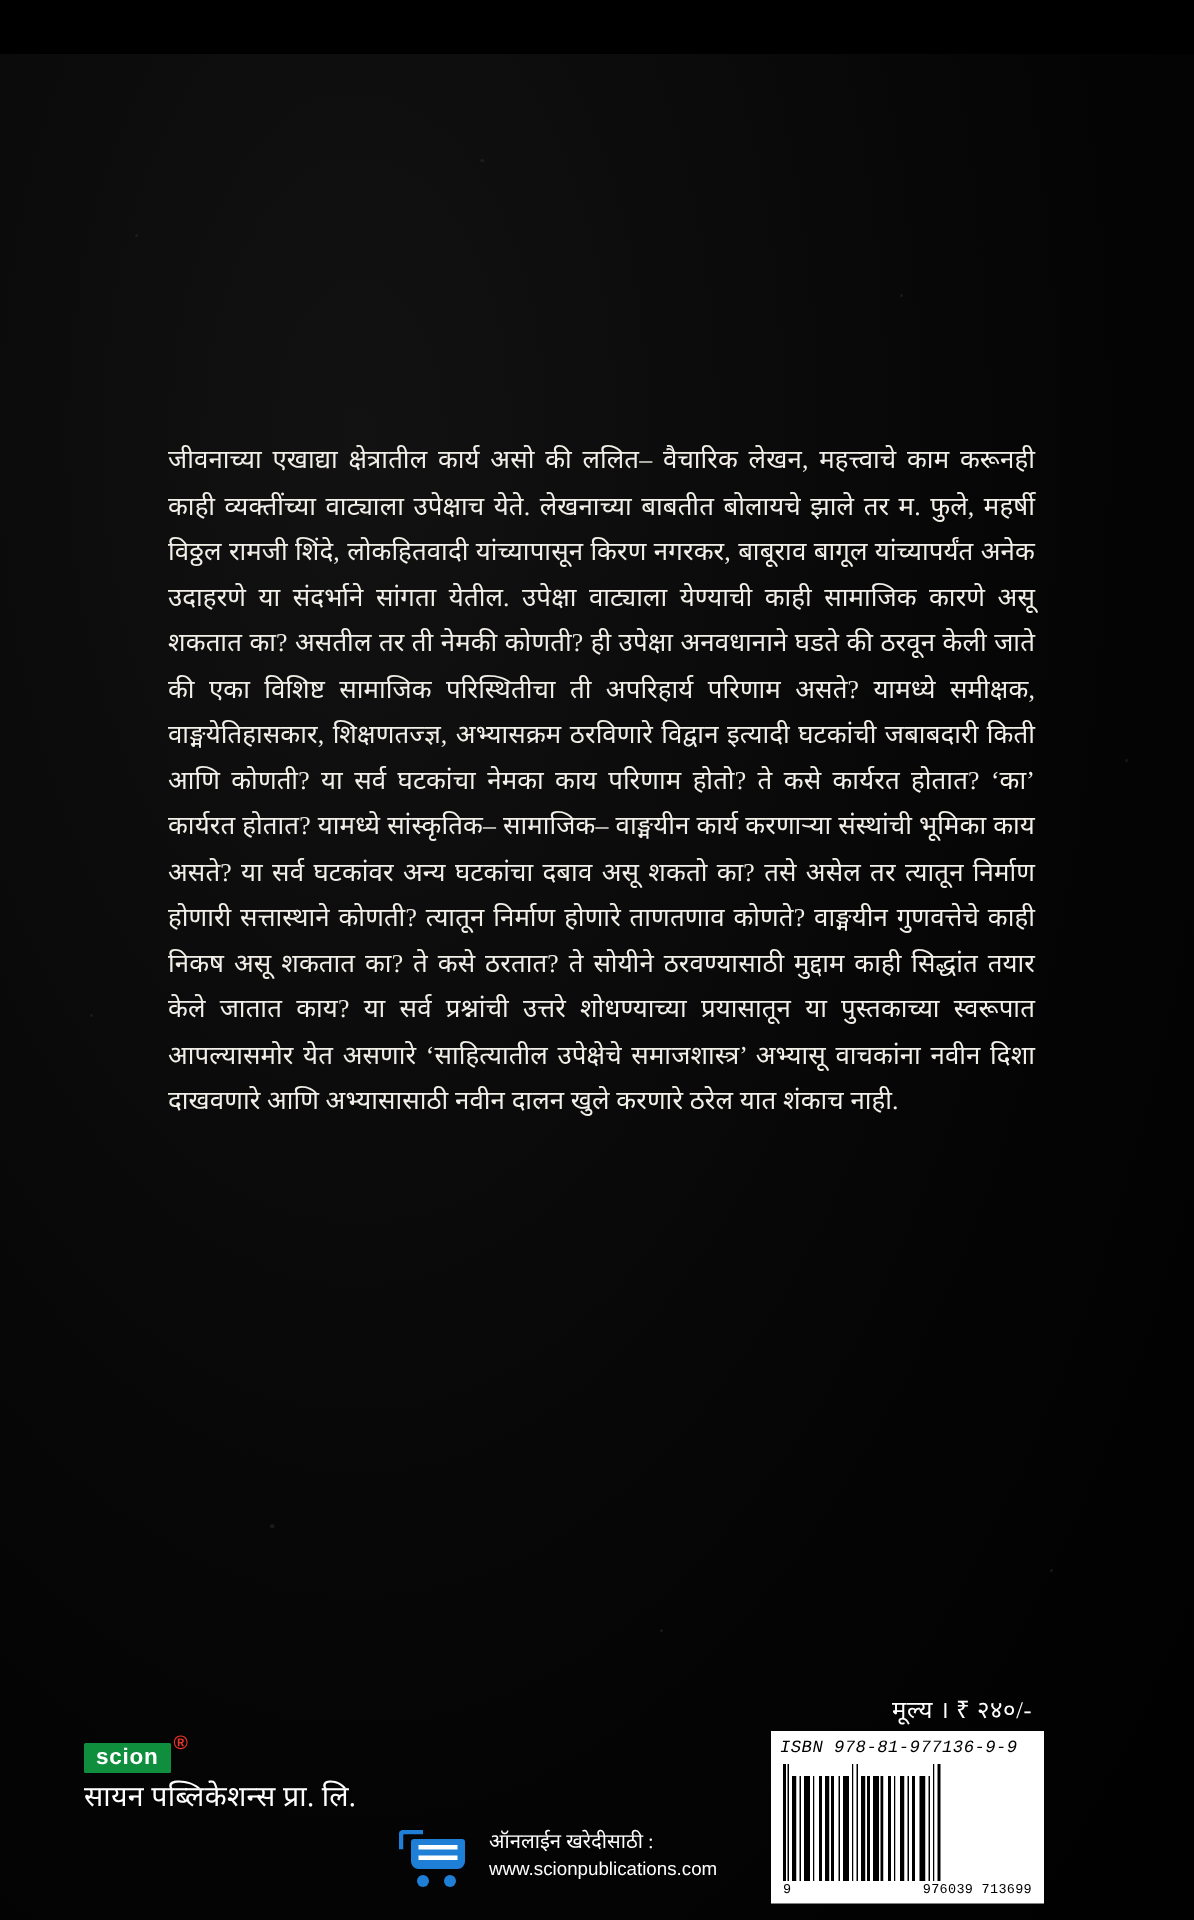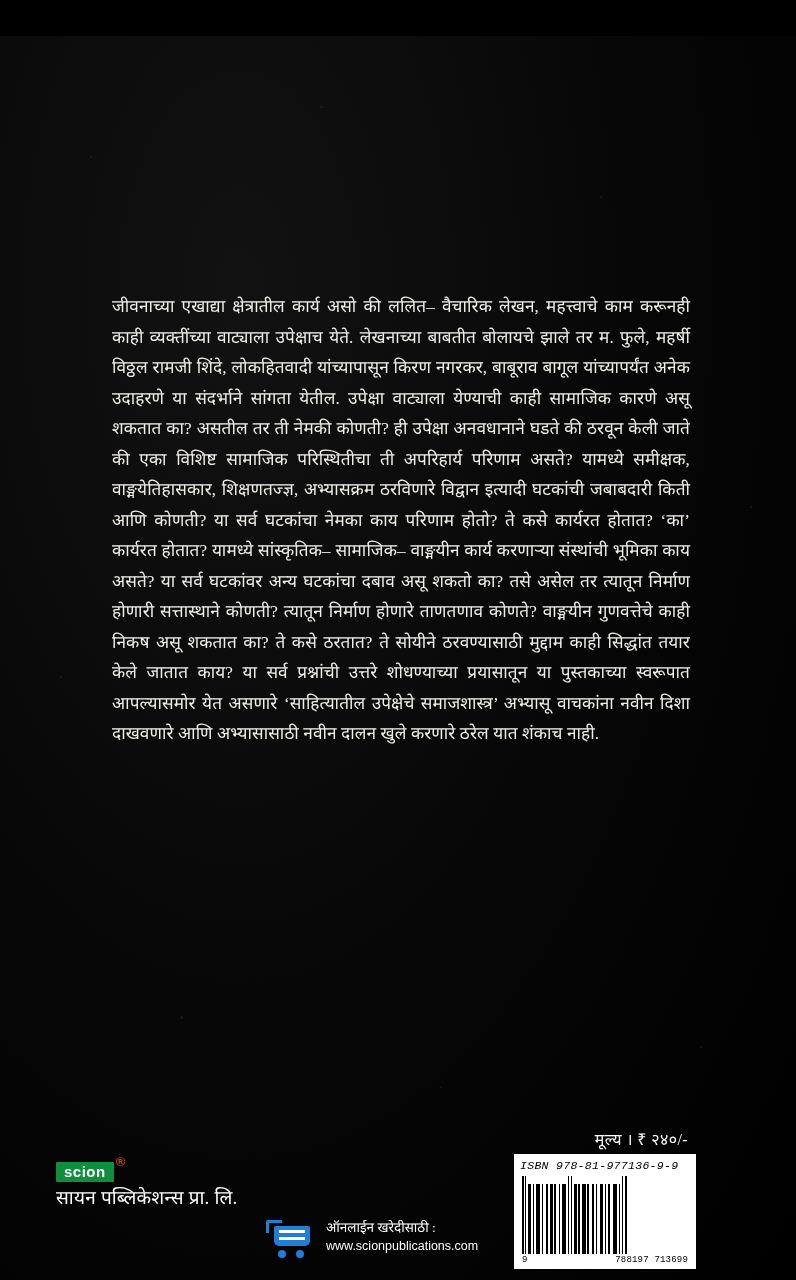--- a/index.html
+++ b/index.html
@@ -318,21 +318,21 @@
       <div class="bar" style="width:4px;height:70px;"></div>
       <div class="bar" style="width:2px;height:70px;background:#fff;"></div>
       <div class="bar" style="width:1px;height:70px;"></div>
       <div class="bar" style="width:2px;height:78px;background:#fff;"></div>
       <div class="bar" style="width:1px;height:78px;"></div>
       <div class="bar" style="width:2px;height:78px;background:#fff;"></div>
       <div class="bar" style="width:2px;height:78px;"></div>
     </div>
     <div class="barcode-digits">
       <span>9</span>
-      <span>788197 713699</span>
+      <span>976039 713699</span>
     </div>
   </div>
 
   <div class="logo-block">
     <div class="logo-top">
       <span class="scion-badge">scion</span>
       <span class="reg-mark">®</span>
     </div>
     <div class="logo-sub">सायन पब्लिकेशन्स प्रा. लि.</div>
   </div>

